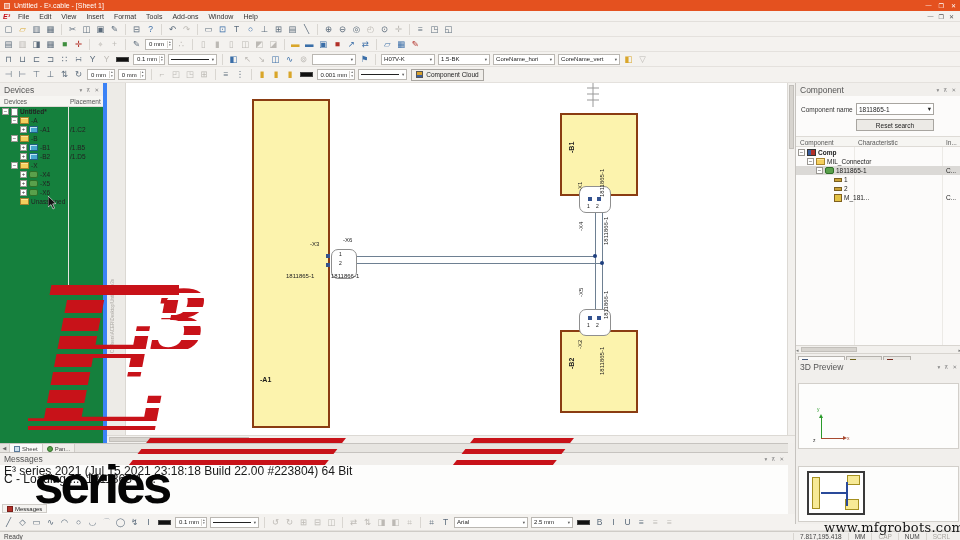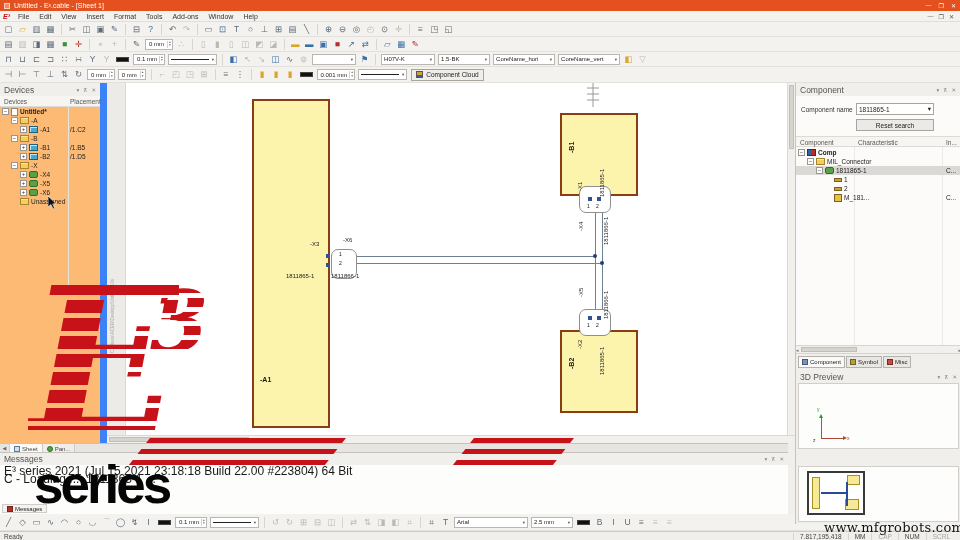--- a/index.html
+++ b/index.html
@@ -27,21 +27,21 @@
 .combo{flex:none;display:inline-flex;align-items:center;justify-content:space-between;height:11px;border:1px solid #bab7b2;background:#fff;font-size:6px;padding:0 2px;margin:0 1px}
 .combo .ca{font-size:4.5px;color:#555;margin-left:3px}
 .lineswatch{width:38px;height:0;border-top:1px solid #222}
 .swatch{flex:none;width:13px;height:5px;background:#111;margin:0 2px;border:1px solid #444}
 .tbtn{flex:none;display:inline-flex;align-items:center;gap:3px;height:12px;border:1px solid #a8a5a0;background:#f0eeea;font-size:6.5px;padding:0 4px;margin-left:2px}
 .cc-ico{width:7px;height:7px;background:linear-gradient(180deg,#d8a02a 50%,#3a5f9e 50%);border:1px solid #555}
 
 .panel-h{height:13px;display:flex;align-items:center;padding:0 4px;font-size:8.5px;color:#555;background:#f1efec}
 .ph-ctl{margin-left:auto;display:flex;gap:4px;color:#888;font-size:5.5px}
 
-.devices-panel{position:absolute;left:0;top:83px;width:107px;height:360px;background:#fdba74;border-right:7px solid #3b82f6}
+.devices-panel{position:absolute;left:0;top:83px;width:107px;height:360px;background:#15803d;border-right:4px solid #3b82f6}
 .colhead{position:relative;height:11px;border-bottom:1px solid #dedbd6;background:#f6f5f2;font-size:6.5px;color:#555}
 .dev-col1{position:absolute;left:4px;top:2px}.dev-col2{position:absolute;left:70px;top:2px}
 .dev-colline{position:absolute;left:68px;top:24px;width:1px;height:182px;background:#e6e4e0}
 .tree{position:relative}
 .trow{display:flex;align-items:center;height:9px;font-size:6.5px;color:#222;position:relative;padding-left:2px}
 .tind{flex:none}
 .texp{flex:none;width:7px;height:7px;border:1px solid #9a9792;background:#fff;font-size:6px;line-height:5px;text-align:center;color:#333;margin-right:2px}
 .texp.hid{visibility:hidden}
 .ti{flex:none;width:9px;height:7px;margin-right:2px}
 .ti.folder{background:#f5cf5d;border:1px solid #a8842c;box-shadow:inset 0 1px 0 #fce49a}
@@ -86,21 +86,21 @@
 .cp-tree{position:absolute;left:0;top:52px;width:165px}
 .cp-scroll{position:absolute;left:0;top:263px;width:165px;height:8px;background:#f2f0ed;border-bottom:1px solid #d8d5d0;display:flex;align-items:center;font-size:5px;color:#777}
 .cp-sthumb{width:56px;height:5px;background:#d7d4cf;border:1px solid #c2bfba;margin-left:2px}
 .cp-tabs{position:absolute;left:0;top:271px;width:165px;height:14px;display:flex;align-items:flex-end;padding-left:2px;gap:1px}
 .ctab{display:flex;align-items:center;gap:2px;height:12px;padding:0 3px;font-size:6px;background:#e9e7e3;border:1px solid #b5b2ad}
 .ctab.active{background:#fbfaf9}
 .ctico{width:6px;height:6px}
 .ct0{background:#7a92b8;border:1px solid #44597a}
 .ct1{background:#b3a23a;border:1px solid #6f641f}
 .ct2{background:#c05040;border:1px solid #7a2a20}
-.p3d-head{position:absolute;left:0;top:287px;width:165px}
+.p3d-head{position:absolute;left:0;top:277px;width:165px}
 .p3d-body{position:absolute;left:2px;top:300px;width:161px;height:66px;background:#fdfdfc;border:1px solid #d2cfca}
 .ax{position:absolute;font-size:5px}
 .ax-vline{position:absolute;left:22px;top:32px;width:1px;height:22px;background:#2a9a2a}
 .ax-vhead{position:absolute;left:20px;top:28px;width:0;height:0;border:2px solid transparent;border-bottom:4px solid #2a9a2a}
 .ax-hline{position:absolute;left:22px;top:54px;width:22px;height:1px;background:#a84a30}
 .ax-hhead{position:absolute;left:44px;top:52px;width:0;height:0;border:2px solid transparent;border-left:4px solid #a84a30}
 .pv-head{position:absolute;left:0;top:370px;width:165px}
 .pv-body{position:absolute;left:2px;top:383px;width:161px;height:56px;background:#fdfdfc;border:1px solid #d2cfca}
 .pv-thumb{position:absolute;left:8px;top:4px;width:58px;height:44px;border:2px solid #3a3a3a;background:#fff}
 .mini{position:absolute}

